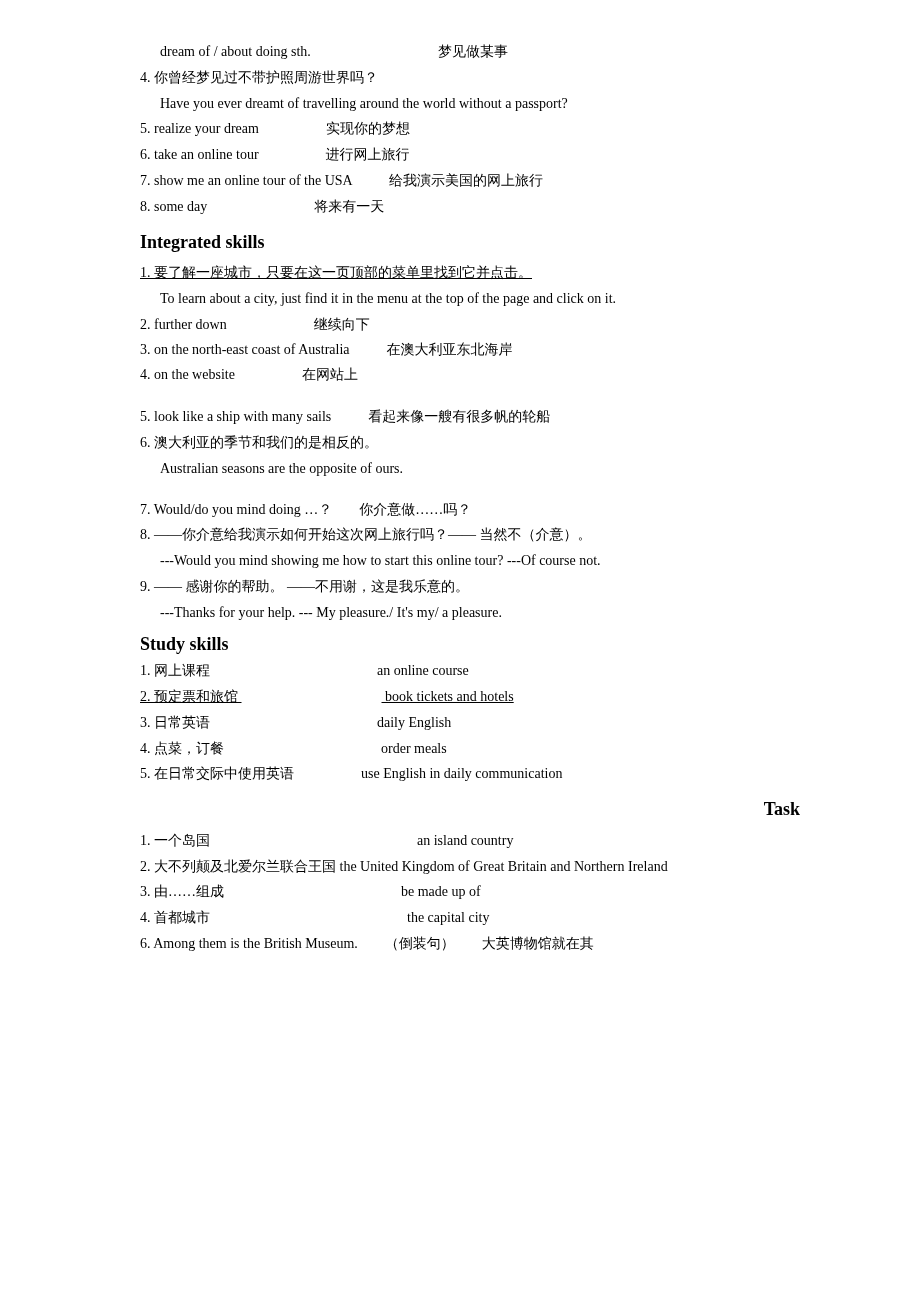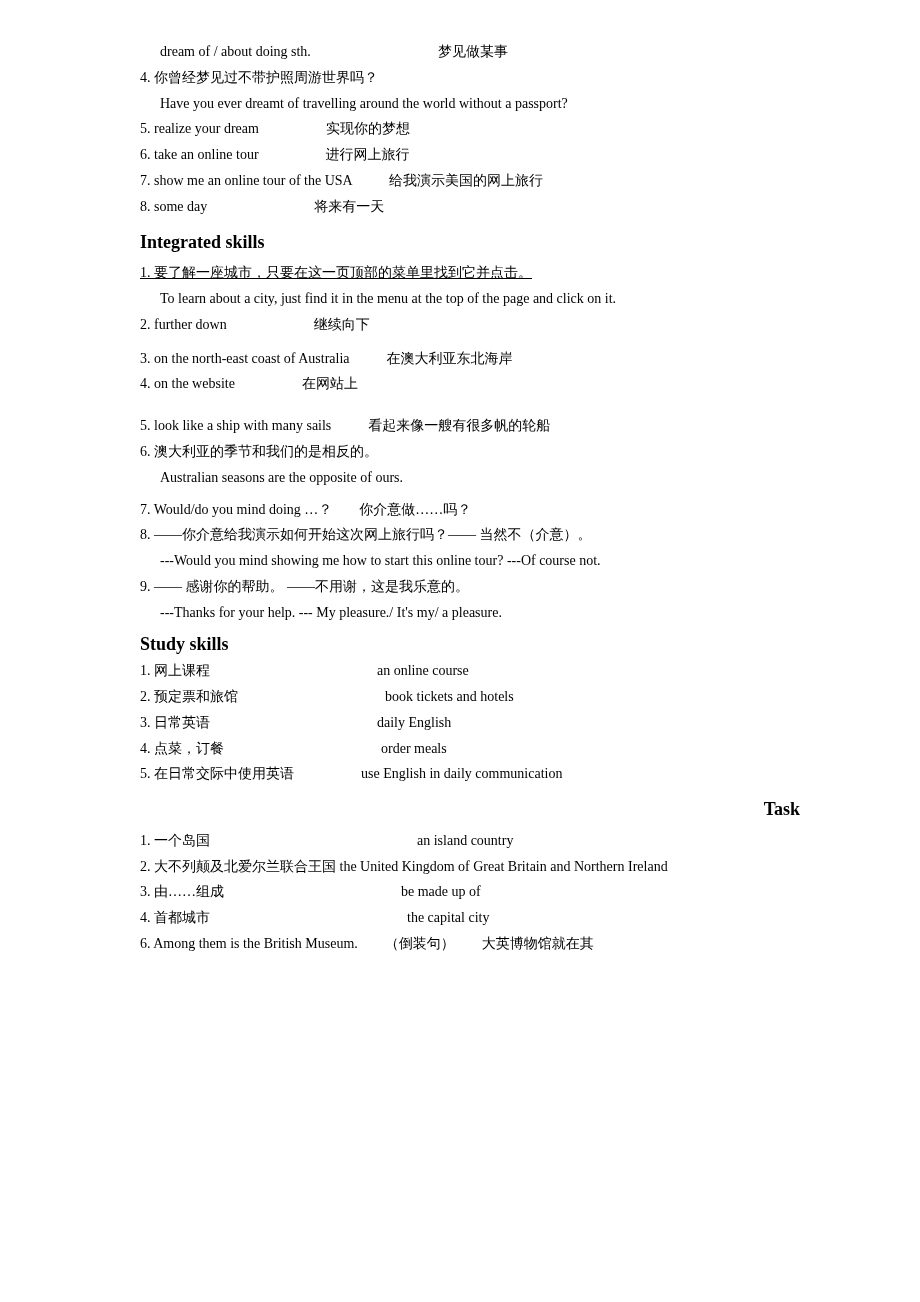--- a/index.html
+++ b/index.html
@@ -73,21 +73,21 @@
     <span class="section-title">Integrated skills</span>
   </div>
 
   <div style="margin-bottom:2px;text-decoration:underline;">
     <span>1. 要了解一座城市，只要在这一页顶部的菜单里找到它并点击。</span>
   </div>
   <div style="padding-left:20px; margin-bottom:2px;">
     <span>To learn about a city, just find it in the menu at the top of the page and click on it.</span>
   </div>
 
-  <div style="margin-bottom:10px;">
+  <div style="margin-bottom:1px;">
     <span>2. further down</span>
     <span style="display:inline-block; min-width:80px;"></span>
     <span>继续向下</span>
   </div>
 
   <div style="margin-bottom:2px;">
     <span>3. on the north-east coast of Australia</span>
     <span style="display:inline-block; min-width:30px;"></span>
     <span>在澳大利亚东北海岸</span>
   </div>
@@ -100,21 +100,21 @@
 
   <div style="margin-bottom:2px;">
     <span>5. look like a ship with many sails</span>
     <span style="display:inline-block; min-width:30px;"></span>
     <span>看起来像一艘有很多帆的轮船</span>
   </div>
 
   <div style="margin-bottom:2px;">
     <span>6. 澳大利亚的季节和我们的是相反的。</span>
   </div>
-  <div style="padding-left:20px; margin-bottom:8px;">
+  <div style="padding-left:20px; margin-bottom:17px;">
     <span>Australian seasons are the opposite of ours.</span>
   </div>
 
   <div style="margin-bottom:2px;">
     <span>7. Would/do you mind doing …？</span>
     <span style="display:inline-block; min-width:20px;"></span>
     <span>你介意做……吗？</span>
   </div>
 
   <div style="margin-bottom:2px;">
@@ -134,21 +134,21 @@
   <div style="margin-bottom:0;">
     <span class="section-title">Study skills</span>
   </div>
 
   <div style="margin-bottom:2px;">
     <span>1. 网上课程</span>
     <span style="display:inline-block; min-width:160px;"></span>
     <span>an online course</span>
   </div>
 
-  <div style="margin-bottom:2px;">
+  <div style="margin-bottom:2px;text-decoration:underline;">
     <span>2. 预定票和旅馆</span>
     <span style="display:inline-block; min-width:140px;"></span>
     <span>book tickets and hotels</span>
   </div>
 
   <div style="margin-bottom:2px;">
     <span>3. 日常英语</span>
     <span style="display:inline-block; min-width:160px;"></span>
     <span>daily English</span>
   </div>

